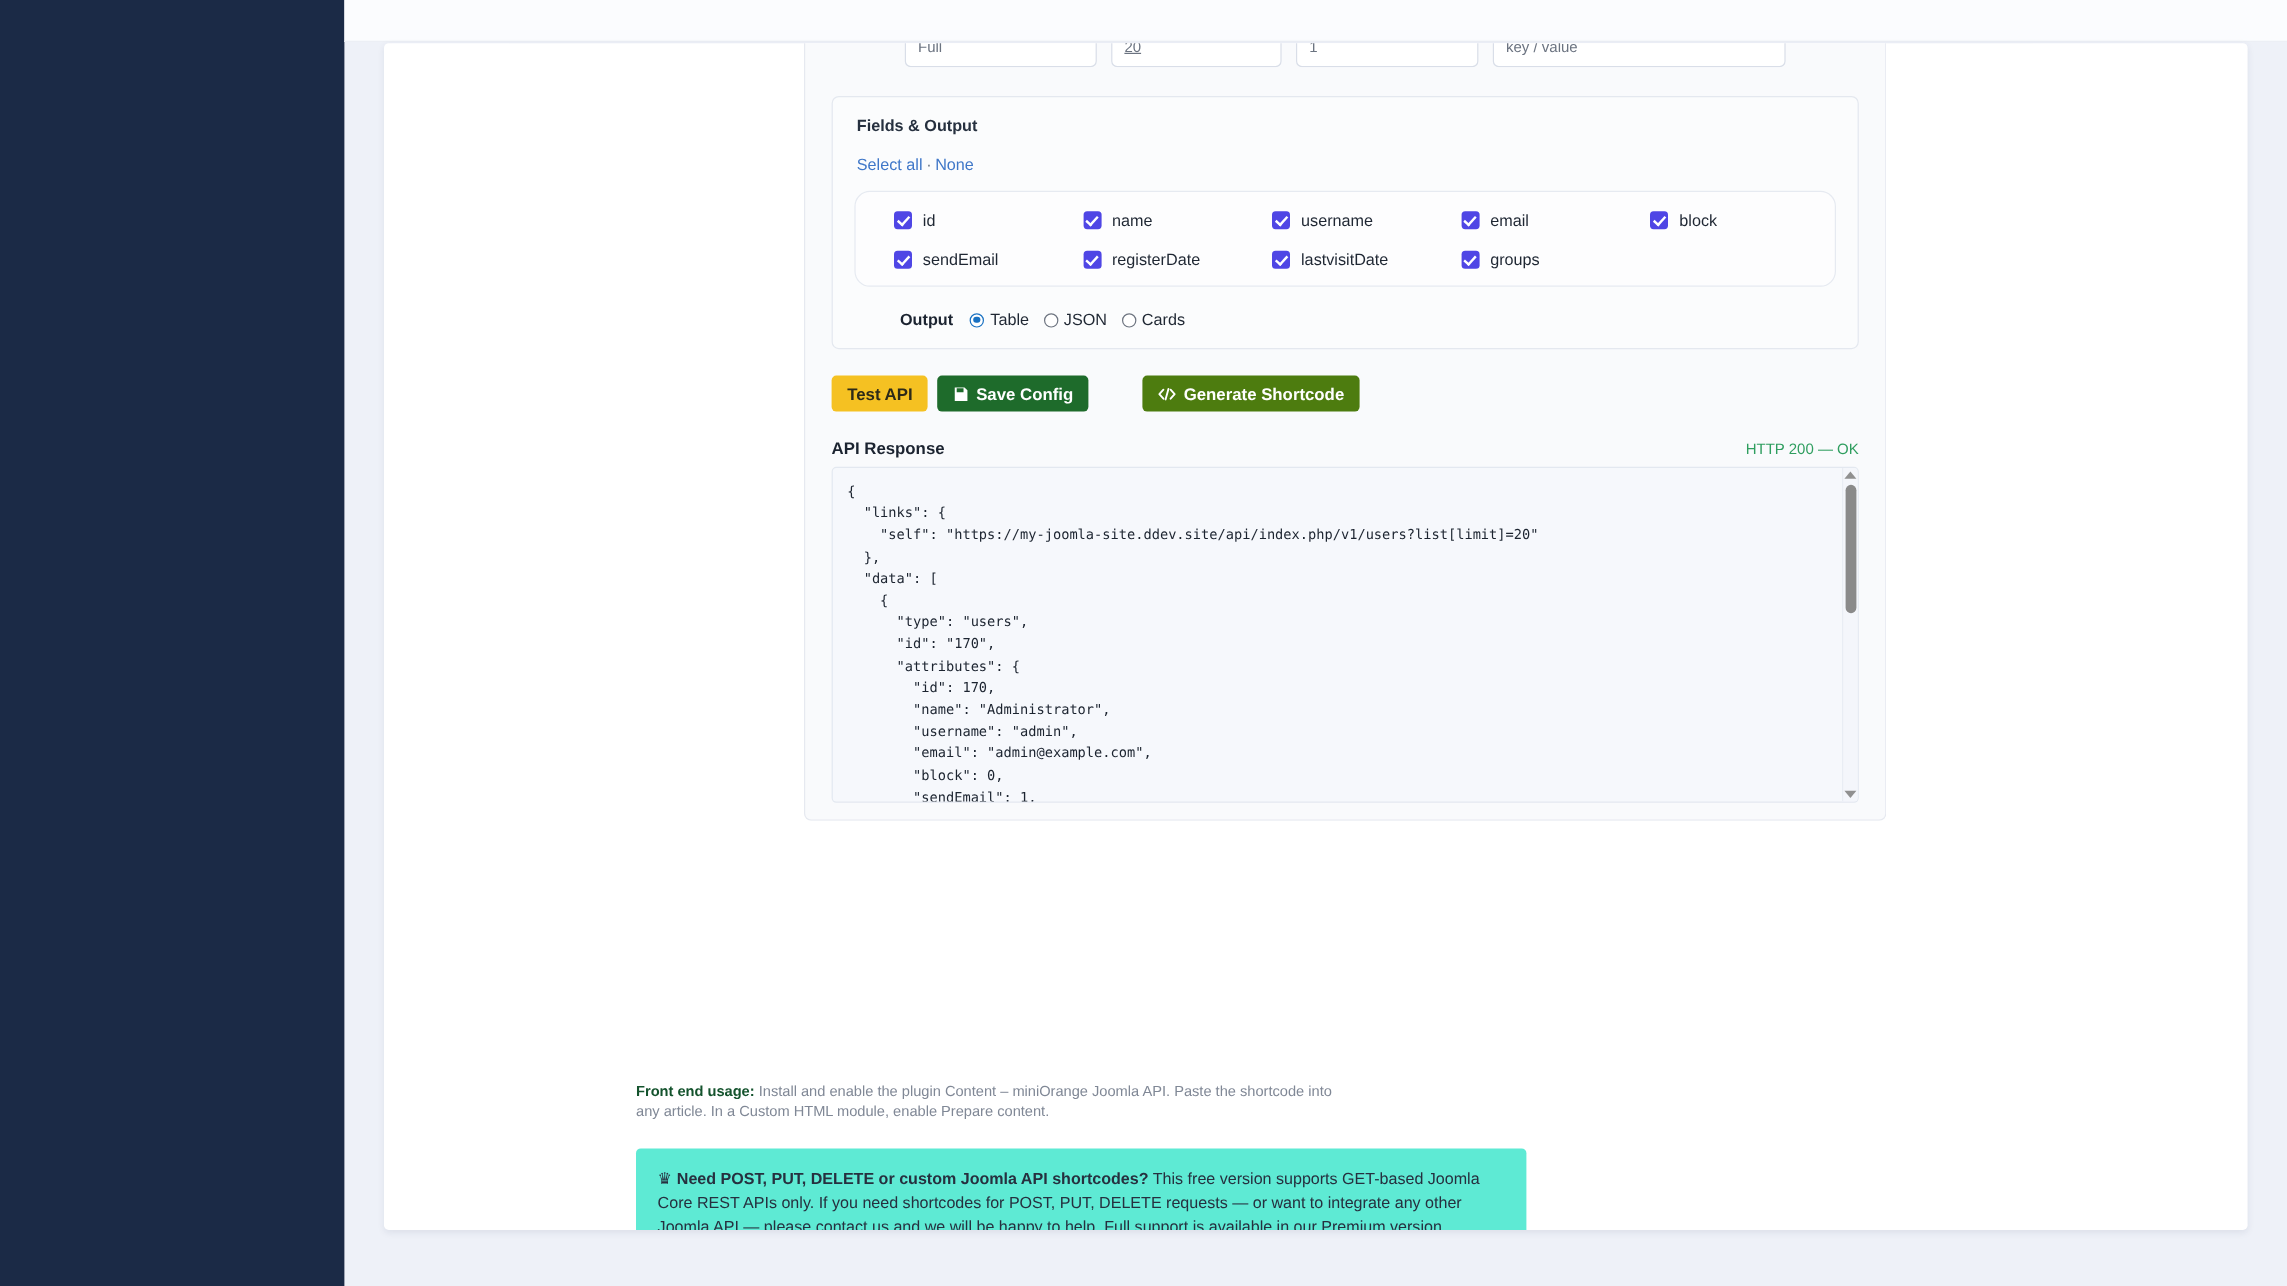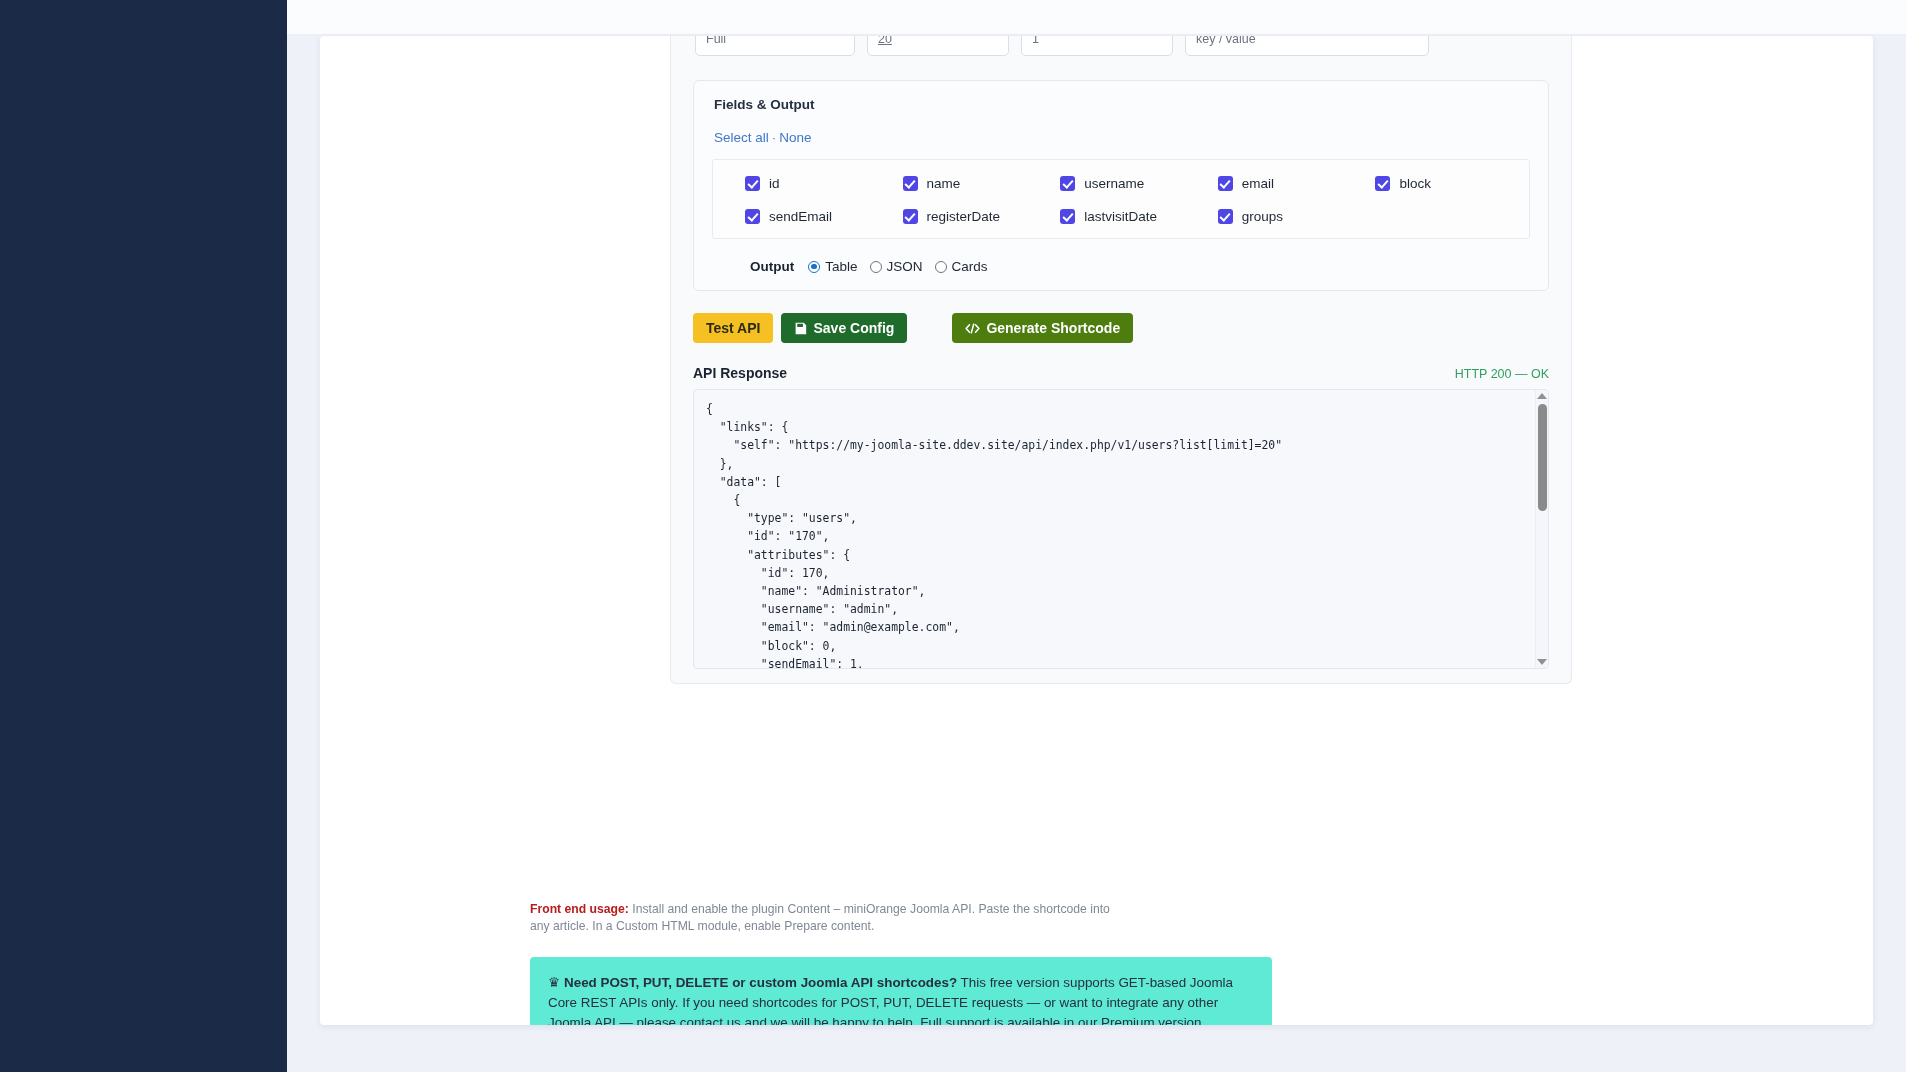--- a/index.html
+++ b/index.html
@@ -68,20 +68,21 @@
   }
 
   
   .cut-inputs {
     display: flex;
     gap: 12px;
     padding: 0 24px;
     height: 30px;
     overflow: hidden;
     align-items: flex-end;
+    justify-content: center;
   }
   .cut-input {
     height: 36px;
     background: #ffffff;
     border: 1px solid #d9dee8;
     border-radius: 5px;
     font-size: 12.5px;
     color: #6b7380;
     padding: 8px 10px;
     line-height: 20px;
@@ -114,21 +115,21 @@
   }
   .select-links a {
     color: #3f77c8;
     text-decoration: none;
     cursor: pointer;
   }
   .sep-dot { color: #6c7685; padding: 0 3px; }
 
   .fields-box {
     border: 1px solid #e6eaf1;
-    border-radius: 3px;
+    border-radius: 13px;
     background: #fdfdfe;
     padding: 16px 14px 14px 14px;
   }
   .fields-grid {
     display: grid;
     grid-template-columns: repeat(5, 1fr);
     row-gap: 18px;
     column-gap: 0;
   }
   .field-item {
@@ -303,21 +304,21 @@
   
   .usage-note {
     margin: 20px 0 0 0;
     padding: 0 0 0 210px;
     width: 1553px;
     font-size: 12.2px;
     line-height: 17px;
     color: #808896;
     max-width: 790px;
   }
-  .usage-note b { color: #b91c1c; }
+  .usage-note b { color: #14532d; }
 
   
   .premium {
     margin: 22px 0 0 210px;
     width: 742px;
     background: #5eead4;
     border-radius: 4px;
     padding: 16px 18px 18px 18px;
     font-size: 13.4px;
     line-height: 20px;

